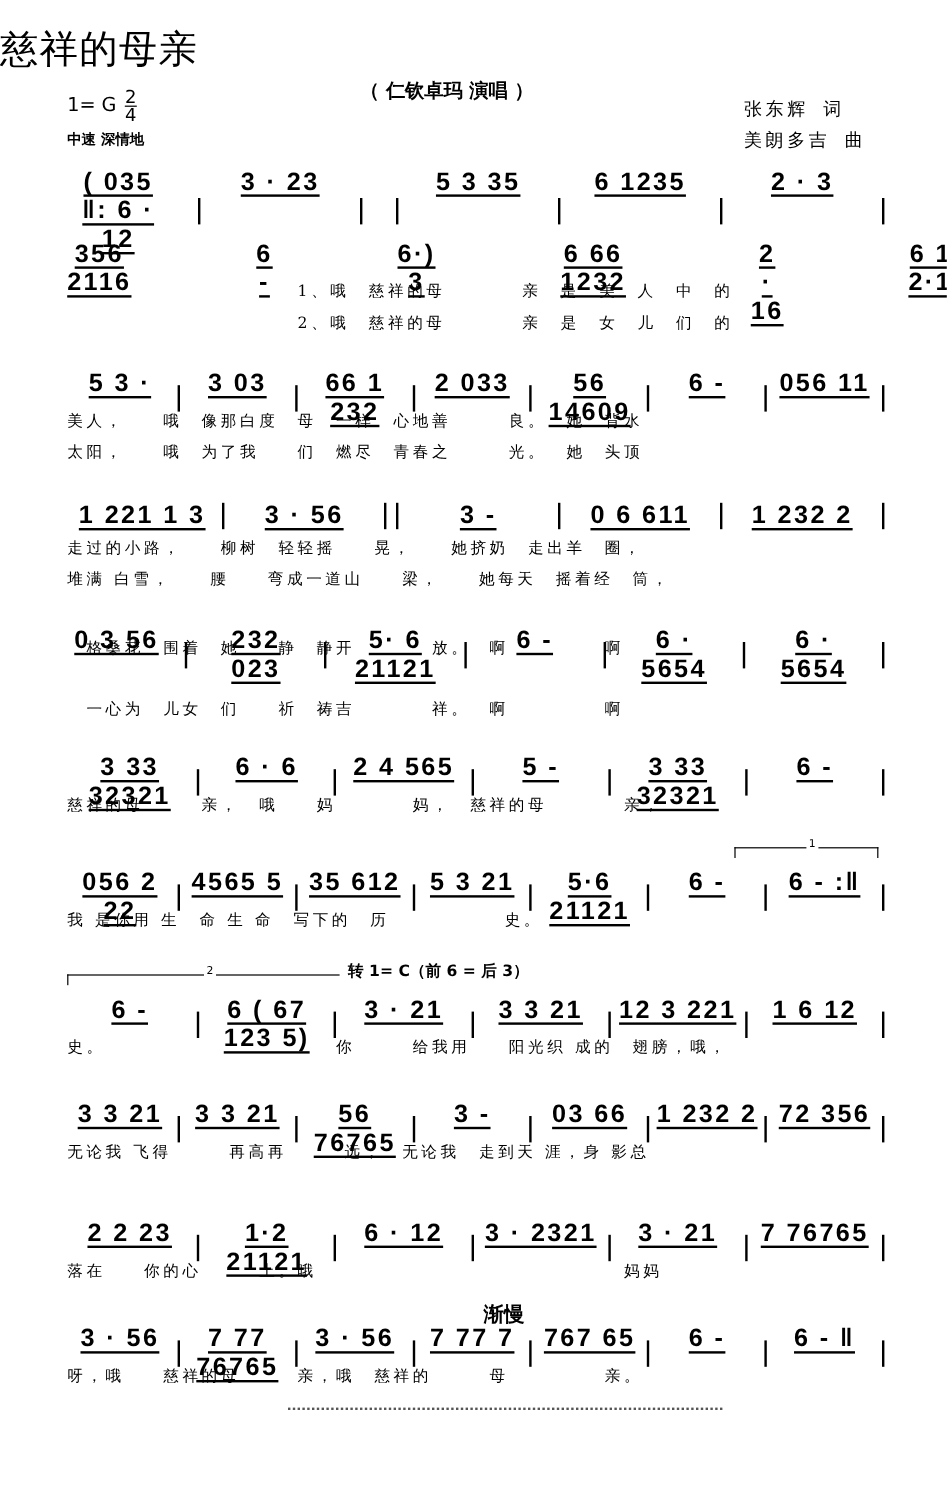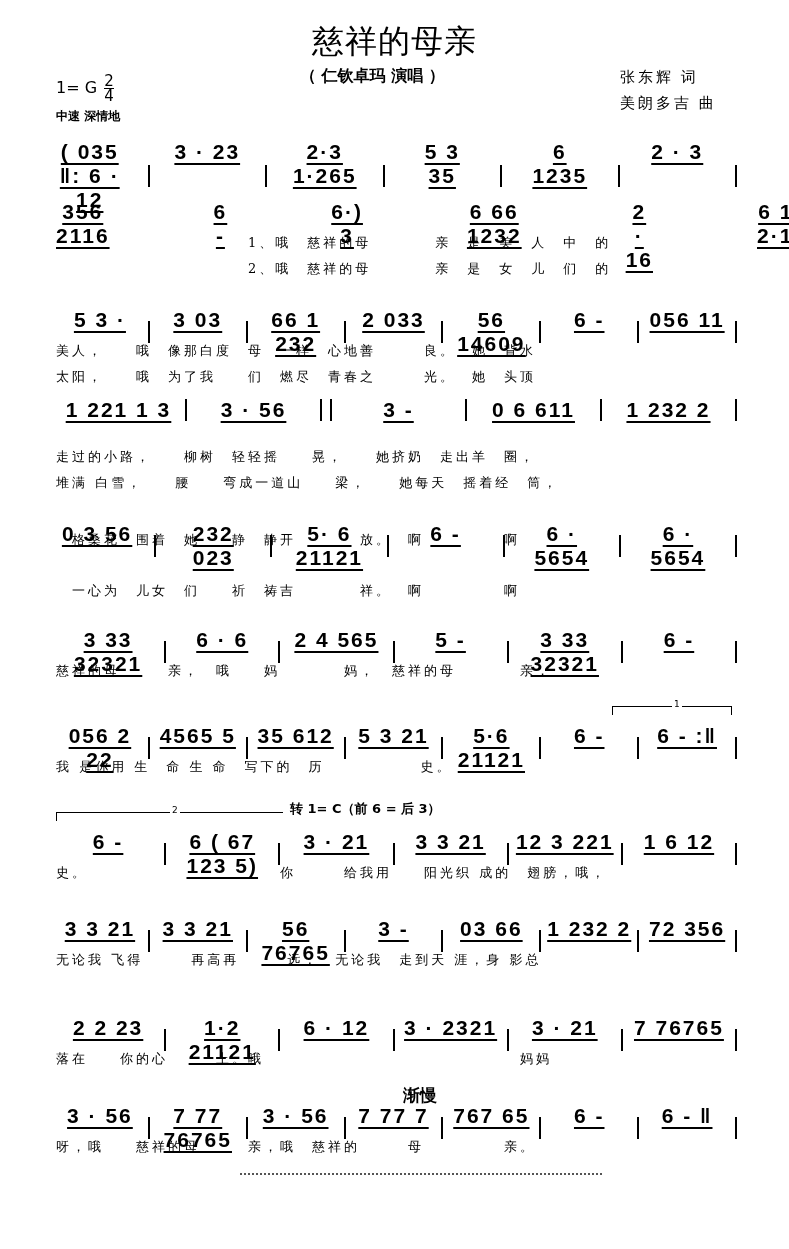--- a/index.html
+++ b/index.html
@@ -1,26 +1,26 @@
 <!DOCTYPE html>
 <html><head>
 <meta charset="utf-8">
 <style>
   html, body { margin:0; padding:0; background:#fff; }
   body { width:789px; height:1249px; position:relative; overflow:hidden; color:#000;
          font-family:"DejaVu Sans", sans-serif; }
   .abs { position:absolute; white-space:nowrap; }
-  .title { left:0; width:789px; top:20px; text-align:center; font-size:32px; letter-spacing:1px; }
+  .title { left:0; width:789px; top:20px; text-align:left; font-size:32px; letter-spacing:1px; }
   .singer { left:300px; top:66px; font-size:16px; font-weight:bold; }
   .key { left:56px; top:74px; font-size:16px; }
   .key .frac { display:inline-block; vertical-align:middle; text-align:center; line-height:14px; font-size:15px; margin-left:2px;}
   .key .frac span { display:block; }
   .key .frac .num { border-bottom:1px solid #000; }
   .tempo { left:56px; top:108px; font-size:12px; font-weight:bold; }
-  .credits { left:620px; top:64px; font-size:15px; line-height:26px; font-family:Liberation Serif, serif; letter-spacing:3px; }
+  .credits { left:620px; top:80px; font-size:15px; line-height:26px; font-family:Liberation Mono, monospace; letter-spacing:3px; }
   .notes { position:absolute; left:56px; right:48px; font-family:"Liberation Sans", sans-serif; font-weight:bold; font-size:21px; display:flex; align-items:baseline; }
   .notes .m { flex:1; text-align:center; letter-spacing:2px; }
   .notes .bar { width:2px; height:22px; background:#000; display:inline-block; margin:0 4px; align-self:center; }
   .notes .u1 { text-decoration:underline; text-decoration-thickness:2px; text-underline-offset:4px; }
   .lyr { position:absolute; left:56px; font-family:"DejaVu Serif", serif; font-size:13px; letter-spacing:3px; }
   .bracket { position:absolute; border-top:1px solid #000; border-left:1px solid #000; height:8px; font-size:9px; }
   .bracket.r { border-right:1px solid #000; }
   .bracket span { position:absolute; top:-8px; left:50%; background:#fff; padding:0 2px; }
   .mod { position:absolute; left:290px; top:800px; font-size:13px; font-weight:bold; }
   .slow { position:absolute; left:403px; top:1084px; font-size:17px; font-weight:bold; }
@@ -43,21 +43,20 @@
   <div>张东辉  词</div>
   <div>美朗多吉  曲</div>
 </div>
 
 <div id="score">
     <div class="notes" style="top: 140px; gap: 20px;">
       <span class="m u1">( 035 ‖: 6 · 12</span>
       <span class="bar"></span>
       <span class="m u1">3 · 23</span>
       <span class="bar"></span>
-      <span class="m u1">2·3 1·265</span>
       <span class="bar"></span>
       <span class="m u1">5 3 35</span>
       <span class="bar"></span>
       <span class="m u1">6 1235</span>
       <span class="bar"></span>
       <span class="m u1">2 · 3</span>
       <span class="bar"></span>
     </div>
     <div class="notes" style="top: 200px; gap: 48px;">
       <span class="m u1">356 2116</span>
@@ -86,21 +85,21 @@
       <span class="bar"></span>
       <span class="m u1">56 14609</span>
       <span class="bar"></span>
       <span class="m u1">6 -</span>
       <span class="bar"></span>
       <span class="m u1">056 11</span>
       <span class="bar"></span>
     </div>
     <div class="lyr" style="top: 342px;">美人，　　哦　像那白度　母　一样　心地善　　　良。　她　背水</div>
     <div class="lyr" style="top: 368px;">太阳，　　哦　为了我　　们　燃尽　青春之　　　光。　她　头顶</div>
-    <div class="notes" style="top: 398px; align-items: flex-end;">
+    <div class="notes" style="top: 418px; align-items: flex-end;">
       <span class="m u1">1 221 1 3</span>
       <span class="bar"></span>
       <span class="m u1">3 · 56</span>
       <span class="bar"></span>
       <span class="bar"></span>
       <span class="m u1">3 -</span>
       <span class="bar"></span>
       <span class="m u1">0 6 611</span>
       <span class="bar"></span>
       <span class="m u1">1 232 2</span>

